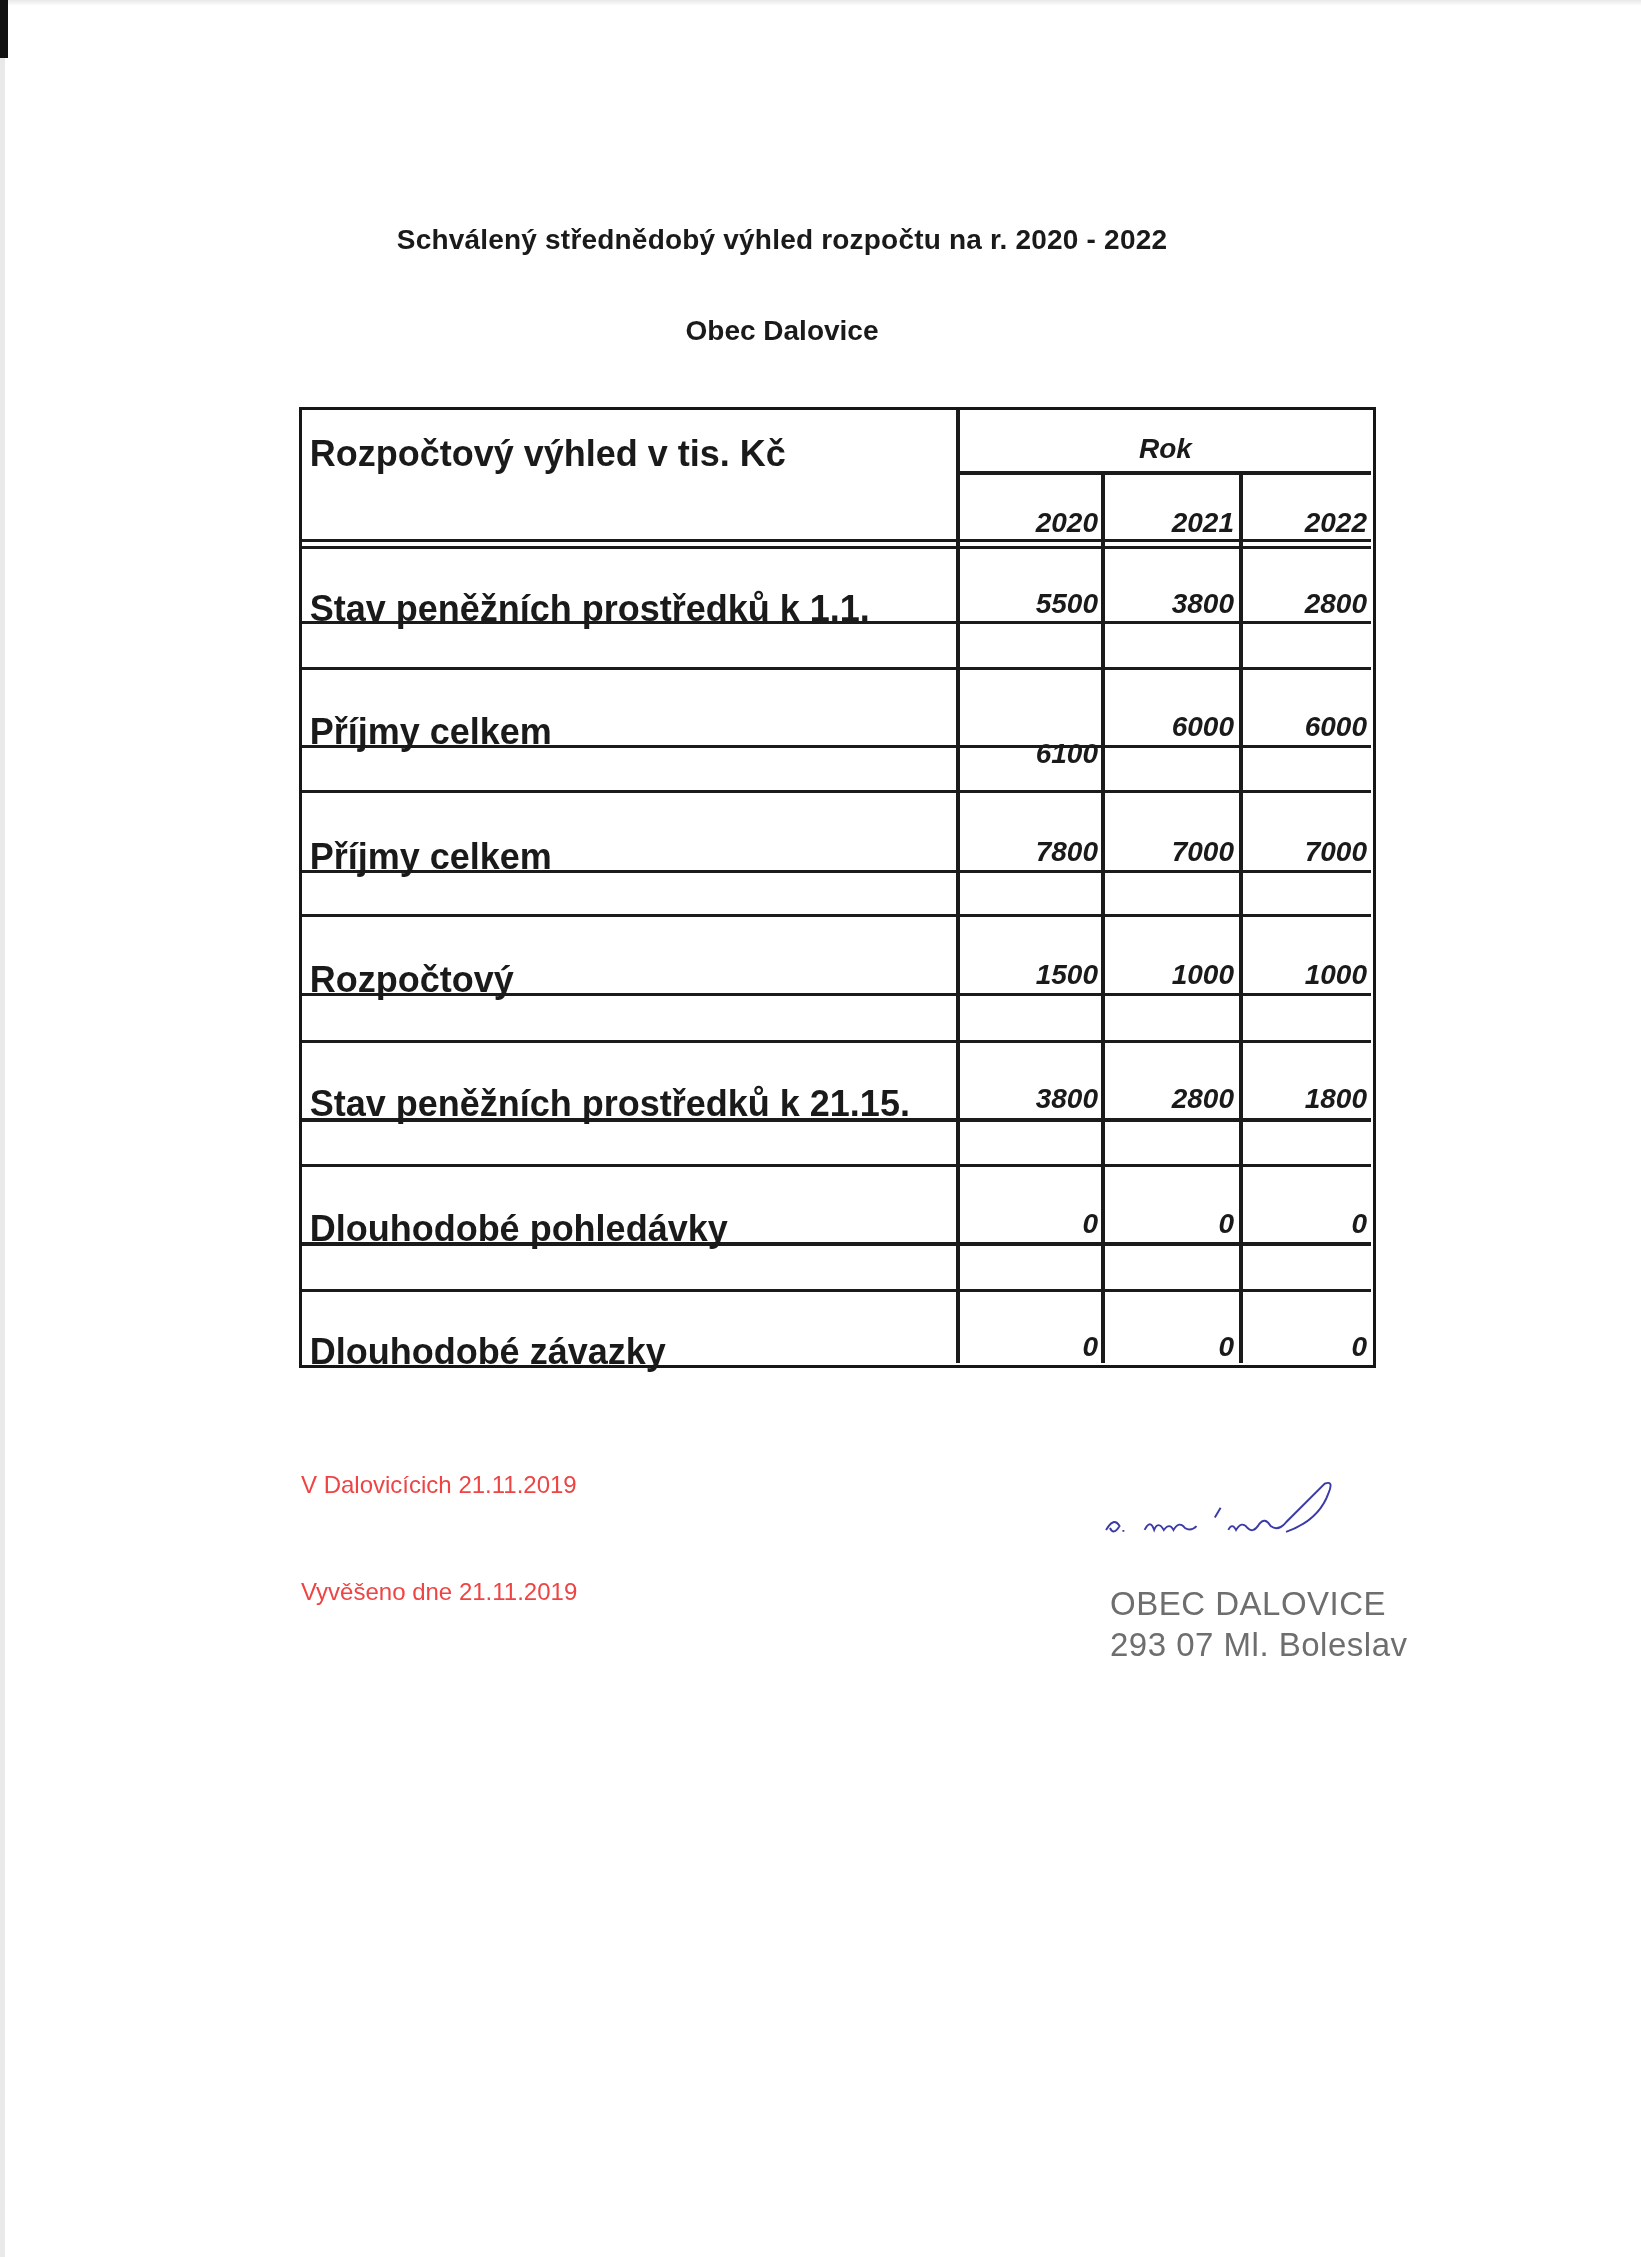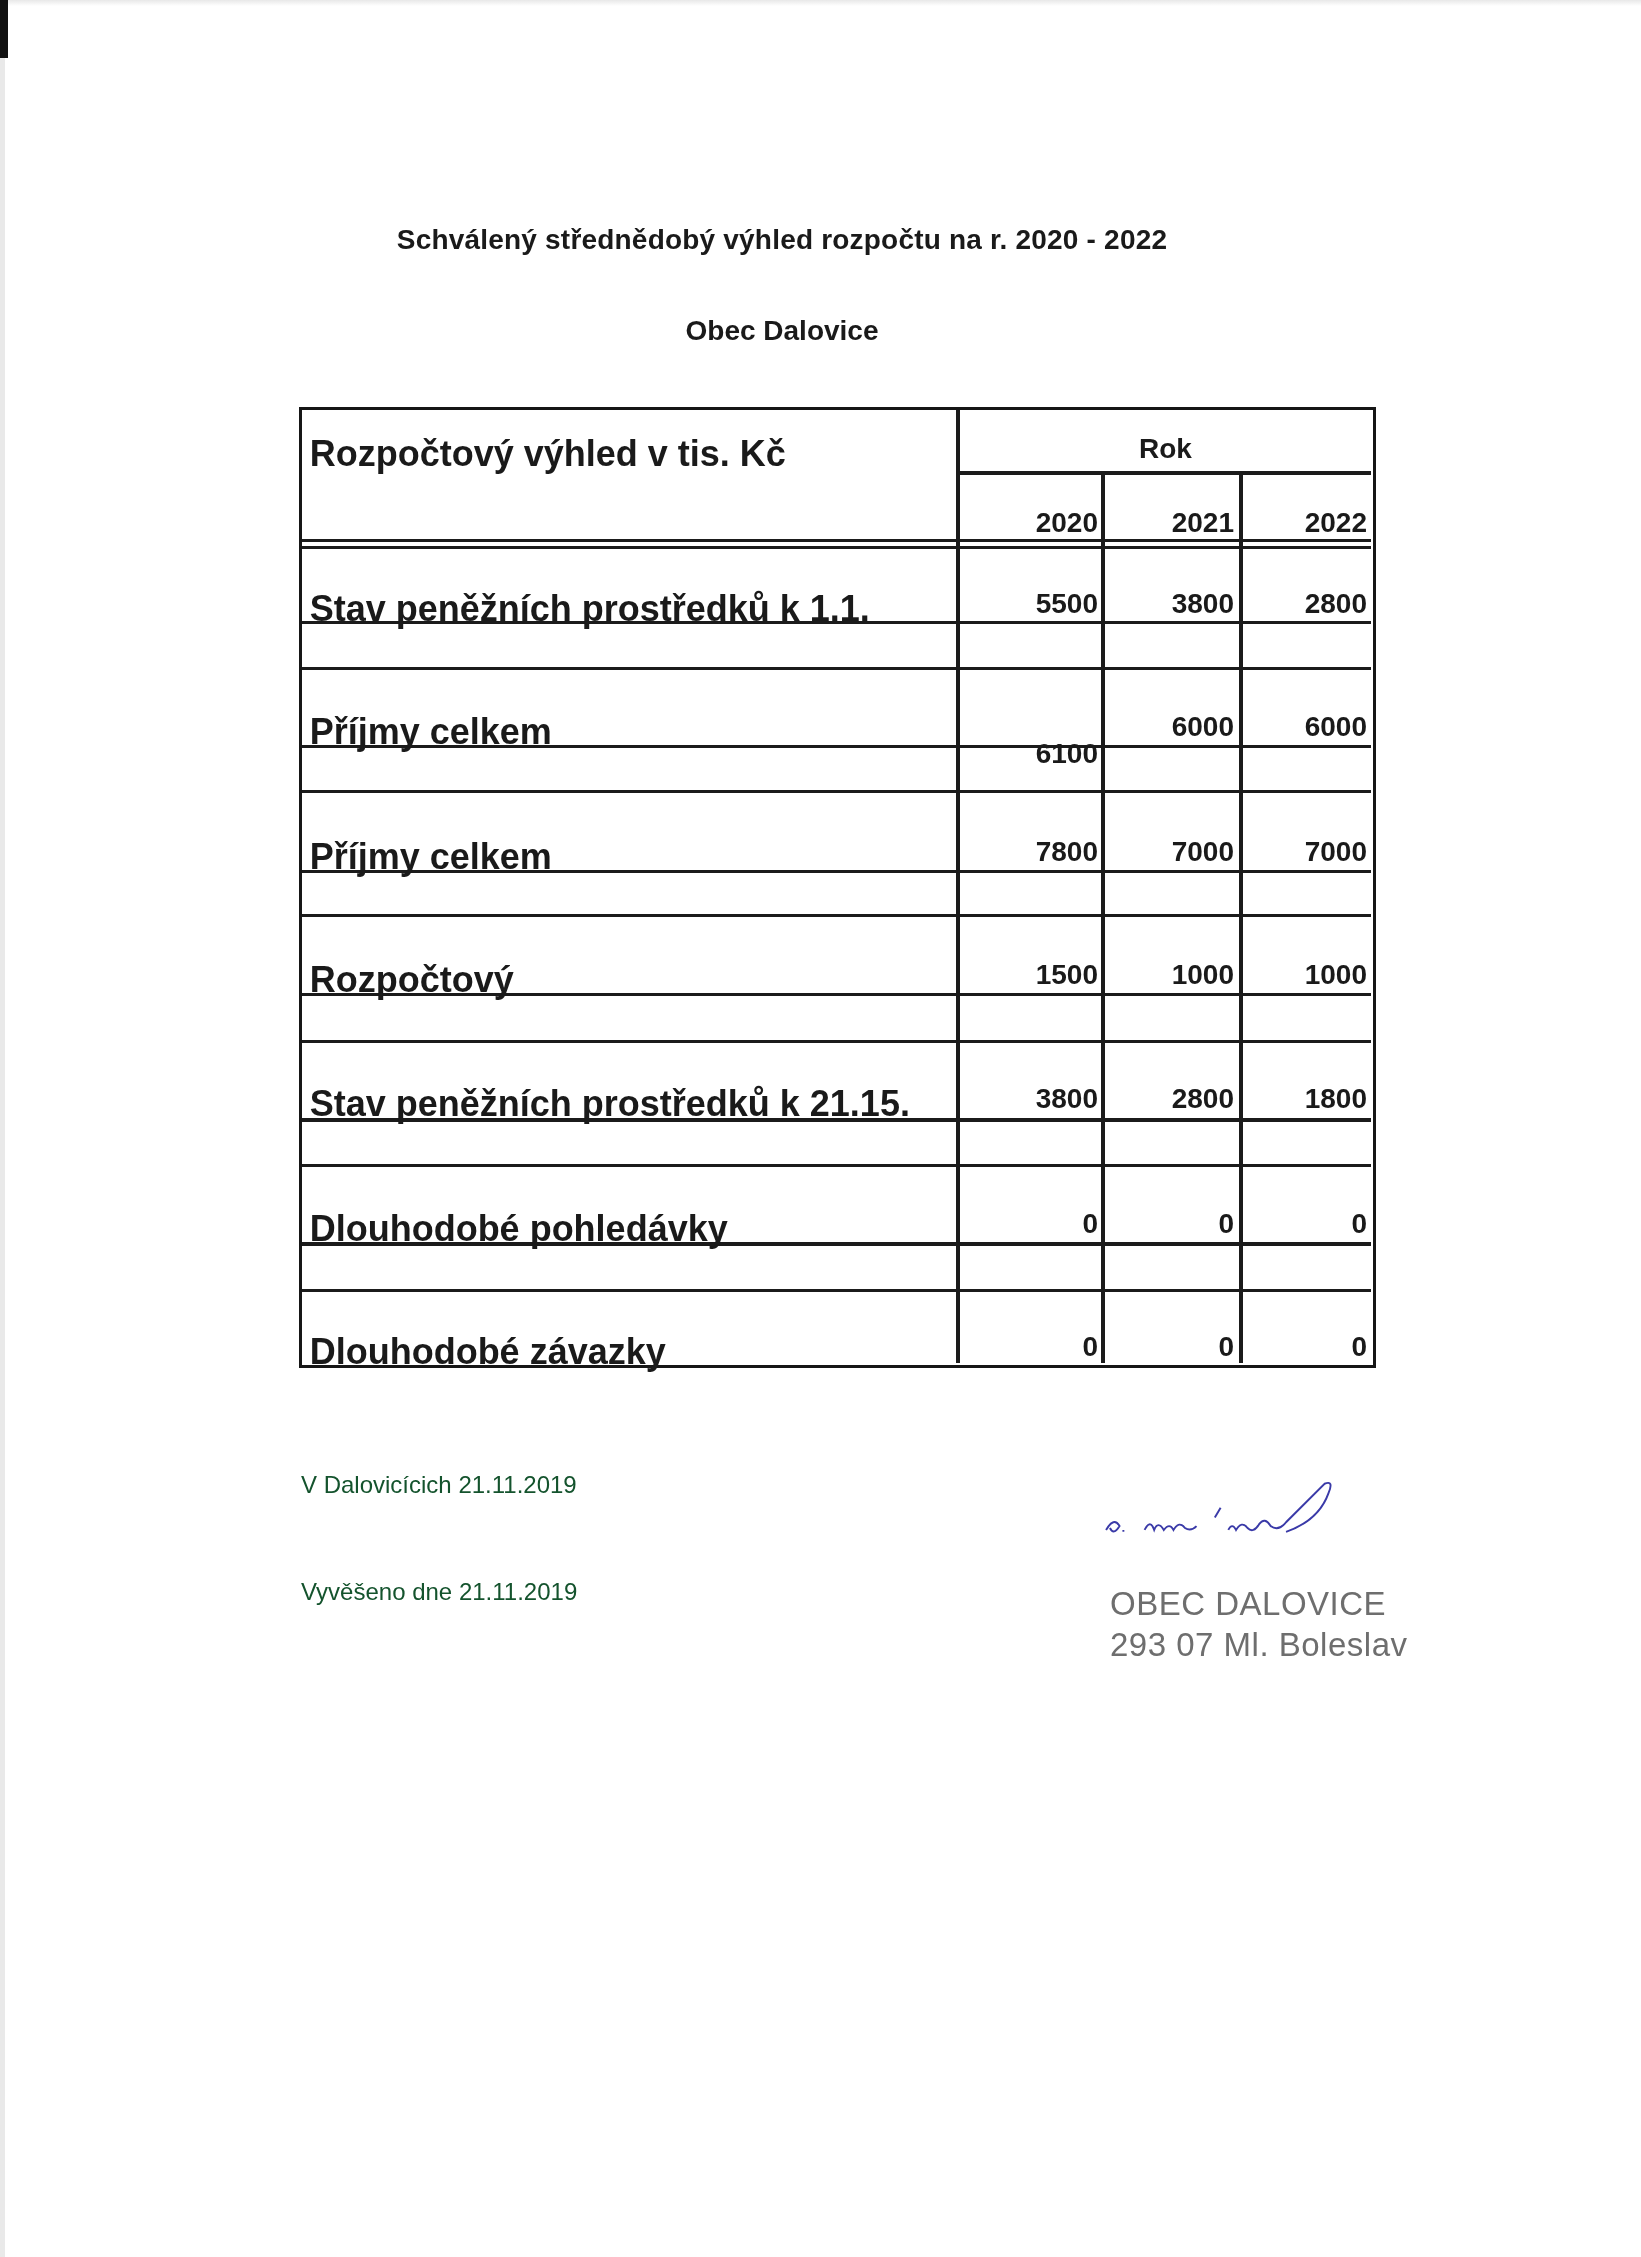--- a/index.html
+++ b/index.html
@@ -11,23 +11,23 @@
   .scan-edge-strip { position: absolute; left: 7.7px; top: 0; width: 1634px; height: 5.8px; background: linear-gradient(#e8e8e8,#ffffff); }
   .scan-edge-side { position: absolute; left: 0; top: 58px; width: 4.8px; height: 2199px; background: #e9e9e9; }
 
   .title { position: absolute; left: 0; width: 1564px; text-align: center; top: 224px; font-size: 28px; font-weight: bold; letter-spacing: 0.2px; }
   .subtitle { position: absolute; left: 0; width: 1564px; text-align: center; top: 315px; font-size: 28px; font-weight: bold; }
 
   .tbl { position: absolute; left: 299px; top: 407px; width: 1077px; height: 961px; border: 3.9px solid #161616; box-sizing: border-box; }
   .hline { position: absolute; height: 2.9px; background: #1b1b1b; }
   .vline { position: absolute; width: 3.9px; background: #1b1b1b; }
   .cell-label { position: absolute; left: 7.7px; font-size: 36px; font-weight: bold; white-space: nowrap; }
-  .cell-num { position: absolute; font-size: 28px; font-weight: bold; text-align: right; white-space: nowrap; }
+  .cell-num { position: absolute; font-size: 28px; font-weight: bold; text-align: right; white-space: nowrap; font-style: italic; }
 
-  .footer-text { position: absolute; left: 301px; font-size: 24px; color: #14532d; }
+  .footer-text { position: absolute; left: 301px; font-size: 24px; color: #ef4444; }
   .signature { position: absolute; left: 1101px; top: 1477px; width: 270px; height: 77px; }
   .stamp { position: absolute; left: 1110px; top: 1583px; font-size: 33px; color: #6e6e6e; line-height: 41px; letter-spacing: 0.5px; }
 </style>
 </head>
 <body>
 
 <div class="scan-edge-left"></div>
 <div class="scan-edge-strip"></div>
 <div class="scan-edge-side"></div>
 

